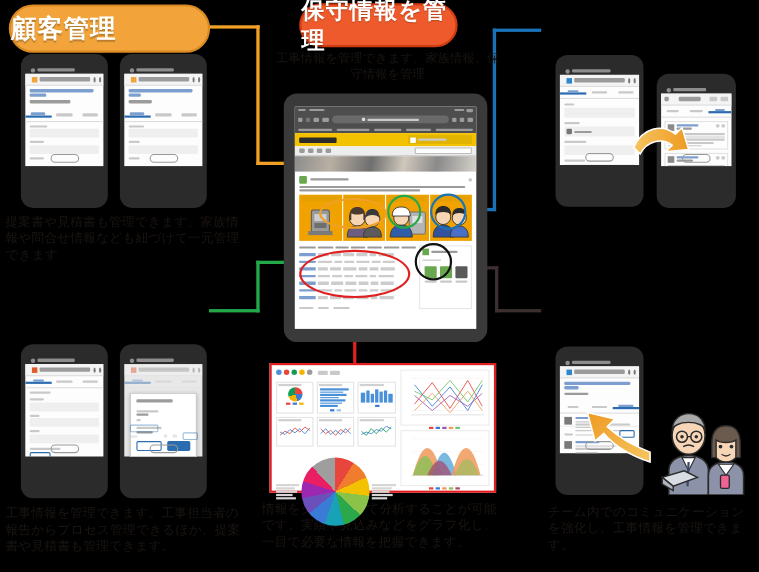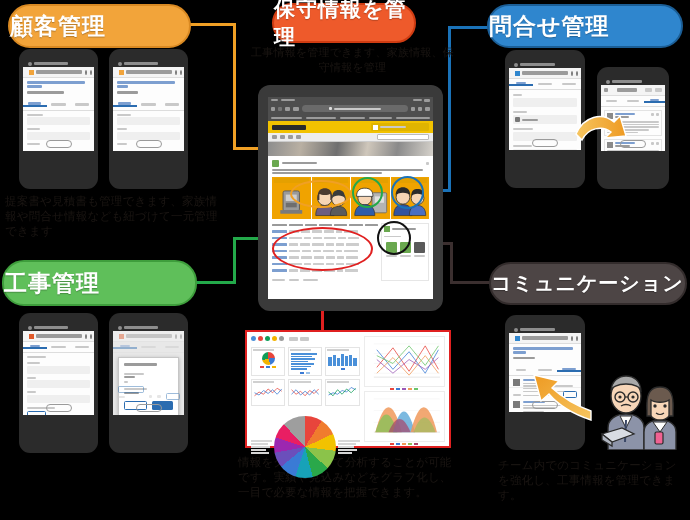--- a/index.html
+++ b/index.html
@@ -213,32 +213,24 @@
   <div class="line l-dark" style="left:409px; top:242px; width:44px; height:3px;"></div>
 
   <div class="line" style="left:321px; top:271px; width:3px; height:60px; background:#E02020;"></div>
 
   <div class="pill" id="pill-kokyaku">
     <span>顧客管理</span>
   </div>
   <div class="pill" id="pill-portal">
     <span>保守情報を管理</span>
   </div>
-  <div class="pill" id="pill-toiawase">
-    <span>問合せ管理</span>
-  </div>
-  <div class="pill" id="pill-kouji">
-    <span>工事管理</span>
-  </div>
-  <div class="pill" id="pill-comm">
-    <span>コミュニケーション</span>
-  </div>
 
   <div class="caption" id="cap-kokyaku">提案書や見積書も管理できます、家族情報や問合せ情報なども紐づけて一元管理できます</div>
   <div class="caption" id="cap-portal">工事情報を管理できます、家族情報、保守情報を管理</div>
+  <div class="caption" id="cap-kouji">工事情報を管理できます。工事担当者の報告からプロセス管理できるほか、提案書や見積書も管理できます。</div>
   <div class="caption" id="cap-comm">チーム内でのコミュニケーションを強化し、工事情報を管理できます。</div>
   <div class="caption" id="cap-graph">情報をグラフ化して分析することが可能です。実績や見込みなどをグラフ化し、一目で必要な情報を把握できます。</div>
 
   <div class="phone" style="left:19px; top:49px; width:79px; height:140px;">
     <div class="statusbar">
       <span class="dot-m"></span>
       <span class="sbar-line"></span>
     </div>
     <div class="screen">
       <div class="app-hd">

